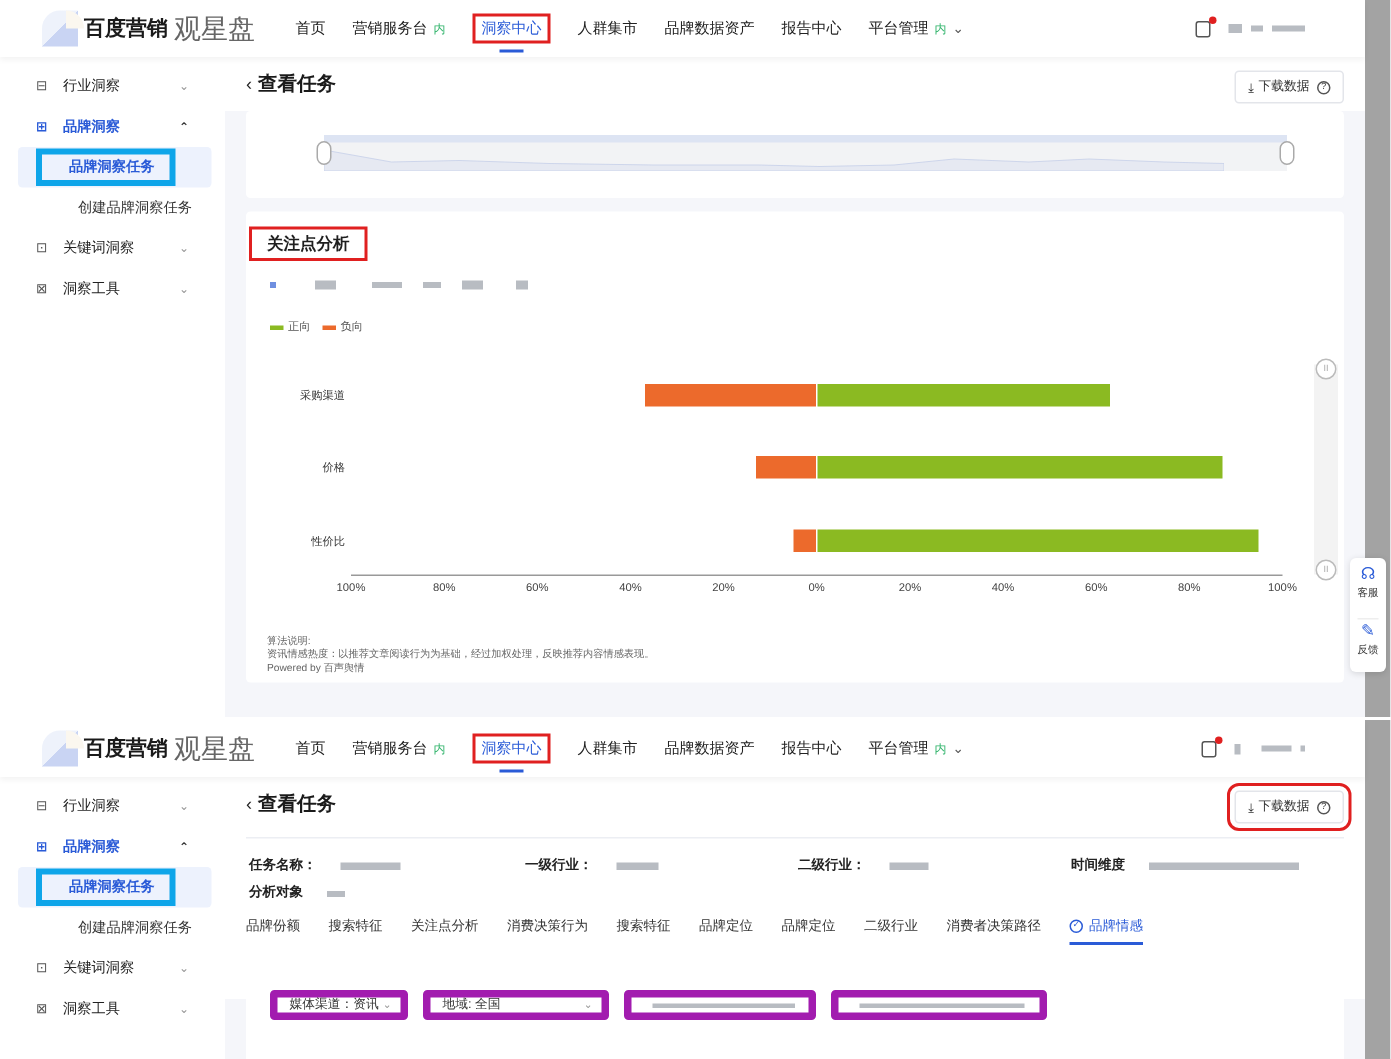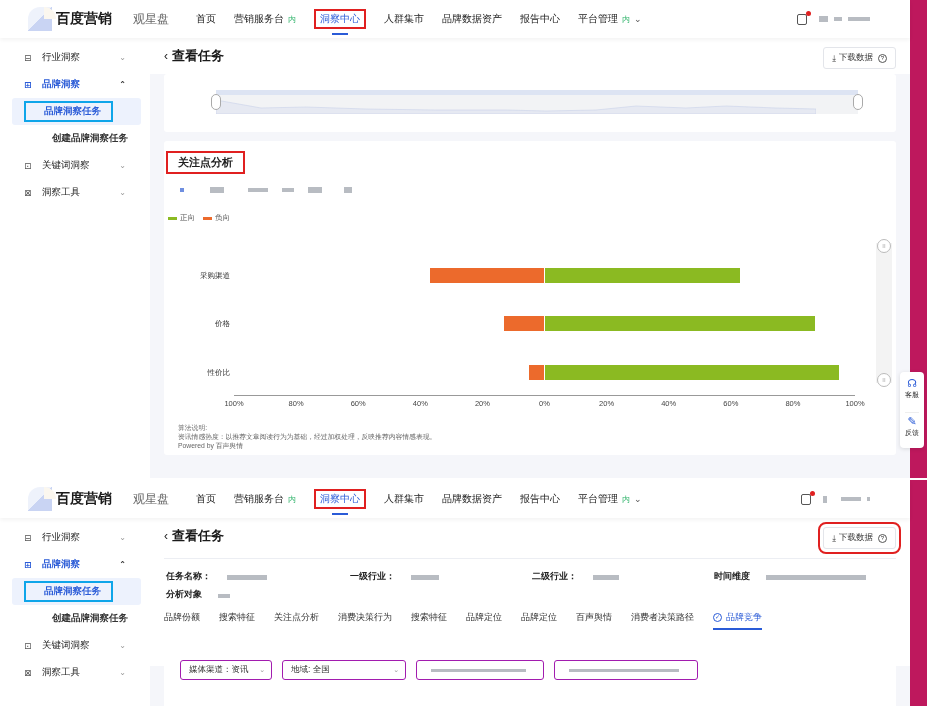--- a/index.html
+++ b/index.html
@@ -1,87 +1,87 @@
 <!DOCTYPE html>
 <html><head>
 <meta charset="utf-8">
 <style>
   * { box-sizing: border-box; margin: 0; padding: 0; }
   body { width: 927px; height: 706px; overflow: hidden; background: #fff; font-family: "Liberation Sans", "DejaVu Sans", sans-serif; color: #1f1f1f; position: relative; }
-  .screen { position: absolute; left: 0; width: 927px; background: #be185d; overflow: hidden; }
+  .screen { position: absolute; left: 0; width: 927px; background: #a3a3a3; overflow: hidden; }
   .screen.top { top: 0; height: 478px; }
   .screen.bottom { top: 480px; height: 226px; }
   .topnav { position: absolute; top: 0; left: 0; width: 910px; height: 38px; background: #fff; box-shadow: 0 2px 4px rgba(0,0,0,0.05); display: flex; align-items: center; z-index: 2; }
   .logo { display: flex; align-items: center; margin-left: 28px; height: 38px; }
   .logo-mark { width: 24px; height: 24px; border-radius: 12px 0 0 0; background: linear-gradient(135deg,#eef2fb 50%,#c9d4f3 50%); position: relative; }
   .logo-mark::after { content: ""; position: absolute; right: -4px; top: 0; width: 12px; height: 12px; background: #fbf7ef; border-radius: 0 12px 0 0; }
   .logo-text { font-weight: bold; font-size: 14px; color: #1a1a1a; margin-left: 4px; }
-  .logo-sub { font-size: 12px; color: #666; margin-left: 21px; }
+  .logo-sub { font-size: 18px; color: #666; margin-left: 4px; }
   .nav-items { display: flex; align-items: center; margin-left: 18px; height: 38px; }
   .nav-item { font-size: 10px; color: #222; margin: 0 9px; position: relative; height: 38px; display: flex; align-items: center; }
   .nav-item .badge { font-size: 8px; color: #2fb36a; margin-left: 4px; }
   .nav-item.active { color: #2a5bd7; }
   .nav-item.active .hl { border: 2px solid #e02020; padding: 1px 4px; }
   .nav-item.active::after { content: ""; position: absolute; bottom: 3px; left: 50%; margin-left: -8px; width: 16px; height: 2px; background: #2a5bd7; }
   .nav-chev { font-size: 9px; color: #555; margin-left: 4px; }
   .nav-right { position: absolute; right: 40px; top: 0; height: 38px; display: flex; align-items: center; }
   .bell { width: 10px; height: 11px; border: 1px solid #555; border-radius: 2px; position: relative; }
   .bell::after { content: ""; position: absolute; right: -5px; top: -4px; width: 5px; height: 5px; border-radius: 50%; background: #e02020; }
   .blur { display: inline-block; height: 4px; background: #9aa0a8; margin-left: 6px; opacity: 0.7; }
   .sidebar { position: absolute; top: 38px; left: 0; width: 150px; bottom: 0; background: #fff; padding-top: 6px; }
   .side-item { height: 27px; display: flex; align-items: center; font-size: 9.5px; color: #222; padding-left: 24px; position: relative; }
   .side-item .ico { width: 10px; font-size: 9px; color: #555; margin-right: 8px; }
   .side-item .chev { position: absolute; right: 24px; font-size: 8px; color: #999; }
   .side-item.open { color: #2a5bd7; font-weight: bold; }
   .side-item.open .ico { color: #2a5bd7; }
   .side-item.open .chev { color: #333; }
-  .side-sub { height: 27px; display: flex; align-items: center; font-size: 9.5px; color: #333; padding-left: 40px; margin: 0 9px 0 12px; border-radius: 3px; font-weight: bold; }
+  .side-sub { height: 27px; display: flex; align-items: center; font-size: 9.5px; color: #333; padding-left: 40px; margin: 0 9px 0 12px; border-radius: 3px; }
   .side-sub.active { background: #edf2fd; color: #2a5bd7; font-weight: bold; padding-left: 0; }
-  .side-sub.active .hl { border: 2px solid #0ea5e9; padding: 2px 10px 2px 18px; margin-left: 12px; }
+  .side-sub.active .hl { border: 4px solid #0ea5e9; padding: 2px 10px 2px 18px; margin-left: 12px; }
   .main { position: absolute; top: 38px; left: 150px; right: 17px; bottom: 0; background: #f5f6fa; }
   .page-head { height: 36px; background: #fff; display: flex; align-items: center; padding-left: 14px; position: relative; }
   .page-title { font-size: 13px; font-weight: bold; color: #1a1a1a; }
   .back { font-size: 12px; margin-right: 4px; color: #222; }
   .dl-btn { position: absolute; right: 14px; top: 9px; height: 22px; padding: 0 8px; border: 1px solid #e3e5ea; border-radius: 3px; font-size: 8.5px; display: flex; align-items: center; color: #333; background: #fff; }
   .dl-btn .q { display: inline-block; width: 9px; height: 9px; border: 1px solid #555; border-radius: 50%; font-size: 6px; line-height: 7px; text-align: center; margin-left: 5px; }
   .dl-btn.boxed { outline: 2px solid #e02020; outline-offset: 3px; }
   .card { background: #fff; position: absolute; left: 14px; right: 14px; border-radius: 3px; }
   .slider-card { top: 36px; height: 58px; }
   .slider-track { position: absolute; left: 52px; right: 38px; top: 16px; height: 24px; background: #f2f3f5; }
   .slider-track::before { content: ""; position: absolute; left: 0; right: 0; top: 0; height: 5px; background: #dde4f3; }
   .slider-line { position: absolute; left: 0; right: 0; top: 8px; height: 16px; }
   .handle { position: absolute; top: 20px; width: 10px; height: 16px; border: 1px solid #aaa; border-radius: 5px; background: #fff; }
   .focus-card { top: 103px; height: 314px; }
   .section-title { position: absolute; left: 2px; top: 10px; font-size: 11px; font-weight: bold; padding: 2px 10px; border: 2px solid #e02020; }
   .blur-row { position: absolute; left: 16px; top: 46px; display: flex; align-items: center; }
-  .legend { position: absolute; left: 4px; top: 72px; display: flex; align-items: center; font-size: 7.5px; color: #555; }
+  .legend { position: absolute; left: 16px; top: 72px; display: flex; align-items: center; font-size: 7.5px; color: #555; }
   .legend .sw { width: 9px; height: 3px; margin-right: 3px; }
   .legend .lg-item { display: flex; align-items: center; margin-right: 8px; }
-  .chart { position: absolute; left: 0; top: 100px; width: 720px; height: 170px; }
+  .chart { position: absolute; left: 0; top: 88px; width: 720px; height: 170px; }
   .cat-label { position: absolute; right: 654px; font-size: 7.5px; color: #333; white-space: nowrap; }
   .bar { position: absolute; height: 15px; }
   .axis { position: absolute; left: 70px; width: 621px; top: 154px; height: 1px; background: #999; }
   .tick { position: absolute; top: 158px; font-size: 7.5px; color: #444; transform: translateX(-50%); }
   .vscroll { position: absolute; right: 4px; top: 102px; width: 16px; height: 140px; background: #f3f3f3; }
   .vhandle { position: absolute; left: 1px; width: 14px; height: 14px; border: 1px solid #bbb; border-radius: 50%; background: #fff; font-size: 6px; text-align: center; line-height: 12px; color: #aaa; }
   .notes { position: absolute; left: 14px; top: 282px; font-size: 6.8px; color: #666; line-height: 9px; }
   .float-btns { position: absolute; right: 3px; top: 372px; width: 24px; height: 76px; background: #fff; border-radius: 4px; box-shadow: 0 1px 4px rgba(0,0,0,0.12); display: flex; flex-direction: column; align-items: center; padding-top: 4px; z-index: 3; }
   .fbtn { display: flex; flex-direction: column; align-items: center; font-size: 7px; color: #333; height: 34px; }
   .fbtn .fi { font-size: 11px; color: #2a5bd7; line-height: 14px; font-weight: bold; }
   .fsep { width: 14px; height: 1px; background: #eee; margin: 2px 0; }
   .info-card { position: absolute; left: 0; right: 0; top: 36px; background: #fff; height: 112px; }
   .info-sep { position: absolute; left: 14px; right: 14px; top: 4px; height: 1px; background: #eceef3; }
   .info-row { position: absolute; font-size: 9px; color: #222; font-weight: bold; display: flex; align-items: center; }
   .info-row .val { display: inline-block; margin-left: 10px; }
   .tabs { position: absolute; left: 14px; top: 72px; display: flex; height: 26px; }
   .tab { font-size: 9px; color: #333; margin-right: 19px; height: 26px; display: flex; align-items: center; position: relative; }
   .tab.active { color: #2a5bd7; }
   .tab.active::after { content: ""; position: absolute; left: 0; right: 0; bottom: 0; height: 2px; background: #2a5bd7; }
   .filter-card { position: absolute; left: 14px; right: 14px; top: 126px; height: 70px; background: #fff; }
-  .select { position: absolute; top: 16px; height: 20px; border: 1px solid #a21caf; border-radius: 3px; font-size: 8.5px; color: #333; display: flex; align-items: center; padding: 0 8px; background: #fff; }
+  .select { position: absolute; top: 16px; height: 20px; border: 5px solid #a21caf; border-radius: 3px; font-size: 8.5px; color: #333; display: flex; align-items: center; padding: 0 8px; background: #fff; }
   .select .chev { position: absolute; right: 6px; font-size: 7px; color: #999; }
 </style>
 </head>
 <body>
 
 <div class="screen top">
   <div class="topnav">
     <div class="logo">
       <span class="logo-mark"></span>
       <span class="logo-text">百度营销</span>
@@ -364,28 +364,28 @@
         <div class="tab">
             <span>搜索特征</span>
           </div>
         <div class="tab">
             <span>品牌定位</span>
           </div>
         <div class="tab">
             <span>品牌定位</span>
           </div>
         <div class="tab">
-            <span>百声舆情</span>
+            <span>二级行业</span>
           </div>
         <div class="tab">
             <span>消费者决策路径</span>
           </div>
         <div class="tab active">
           <span style="display:inline-block;width:9px;height:9px;border:1px solid #2a5bd7;border-radius:50%;font-size:6px;line-height:7px;text-align:center;margin-right:4px">✓</span>
-          <span>品牌竞争</span>
+          <span>品牌情感</span>
         </div>
       </div>
     </div>
     <div class="filter-card">
       <div class="select" style="left:16px;width:92px">
         <span>媒体渠道：资讯</span>
           <span class="chev">⌄</span>
       </div>
       <div class="select" style="left:118px;width:124px">
         <span>地域: 全国</span>

